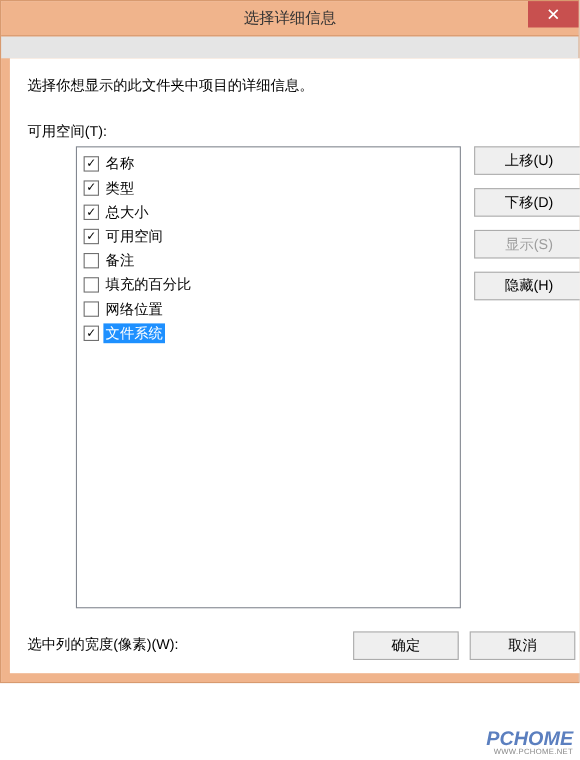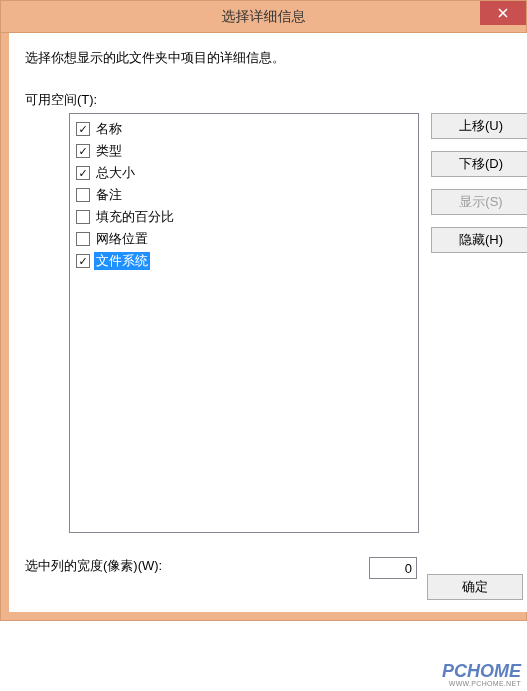--- a/index.html
+++ b/index.html
@@ -14,20 +14,21 @@
     position: relative;
     overflow: hidden;
   }
   .window {
     width: 527px;
     height: 621px;
     border: 1px solid #d89a6f;
     background: #e5e5e5;
     display: flex;
     flex-direction: column;
+    gap: 20px;
   }
   .titlebar {
     height: 32px;
     background: #f0b48c;
     border-bottom: 1px solid #d89a6f;
     display: flex;
     align-items: center;
     justify-content: center;
     position: relative;
     flex: 0 0 auto;
@@ -219,20 +220,24 @@
             </div>
             <div class="list-item">
               <span class="chk checked"></span>
               <span class="item-label">类型</span>
             </div>
             <div class="list-item">
               <span class="chk checked"></span>
               <span class="item-label">总大小</span>
             </div>
             <div class="list-item">
+              <span class="chk checked"></span>
+              <span class="item-label">可用空间</span>
+            </div>
+            <div class="list-item">
               <span class="chk"></span>
               <span class="item-label">备注</span>
             </div>
             <div class="list-item">
               <span class="chk"></span>
               <span class="item-label">填充的百分比</span>
             </div>
             <div class="list-item">
               <span class="chk"></span>
               <span class="item-label">网络位置</span>
@@ -250,20 +255,21 @@
         </div>
       </div>
 
       <div class="width-row">
         <label>选中列的宽度(像素)(W):</label>
         <input class="width-input" type="text" value="0" style="">
       </div>
 
       <div class="bottom-buttons">
         <div class="btn">确定</div>
+        <div class="btn">取消</div>
       </div>
 
     </div>
   </div>
 </div>
 
 <div class="watermark">
   <span>PCHOME</span>
   <span class="sub">WWW.PCHOME.NET</span>
 </div>

